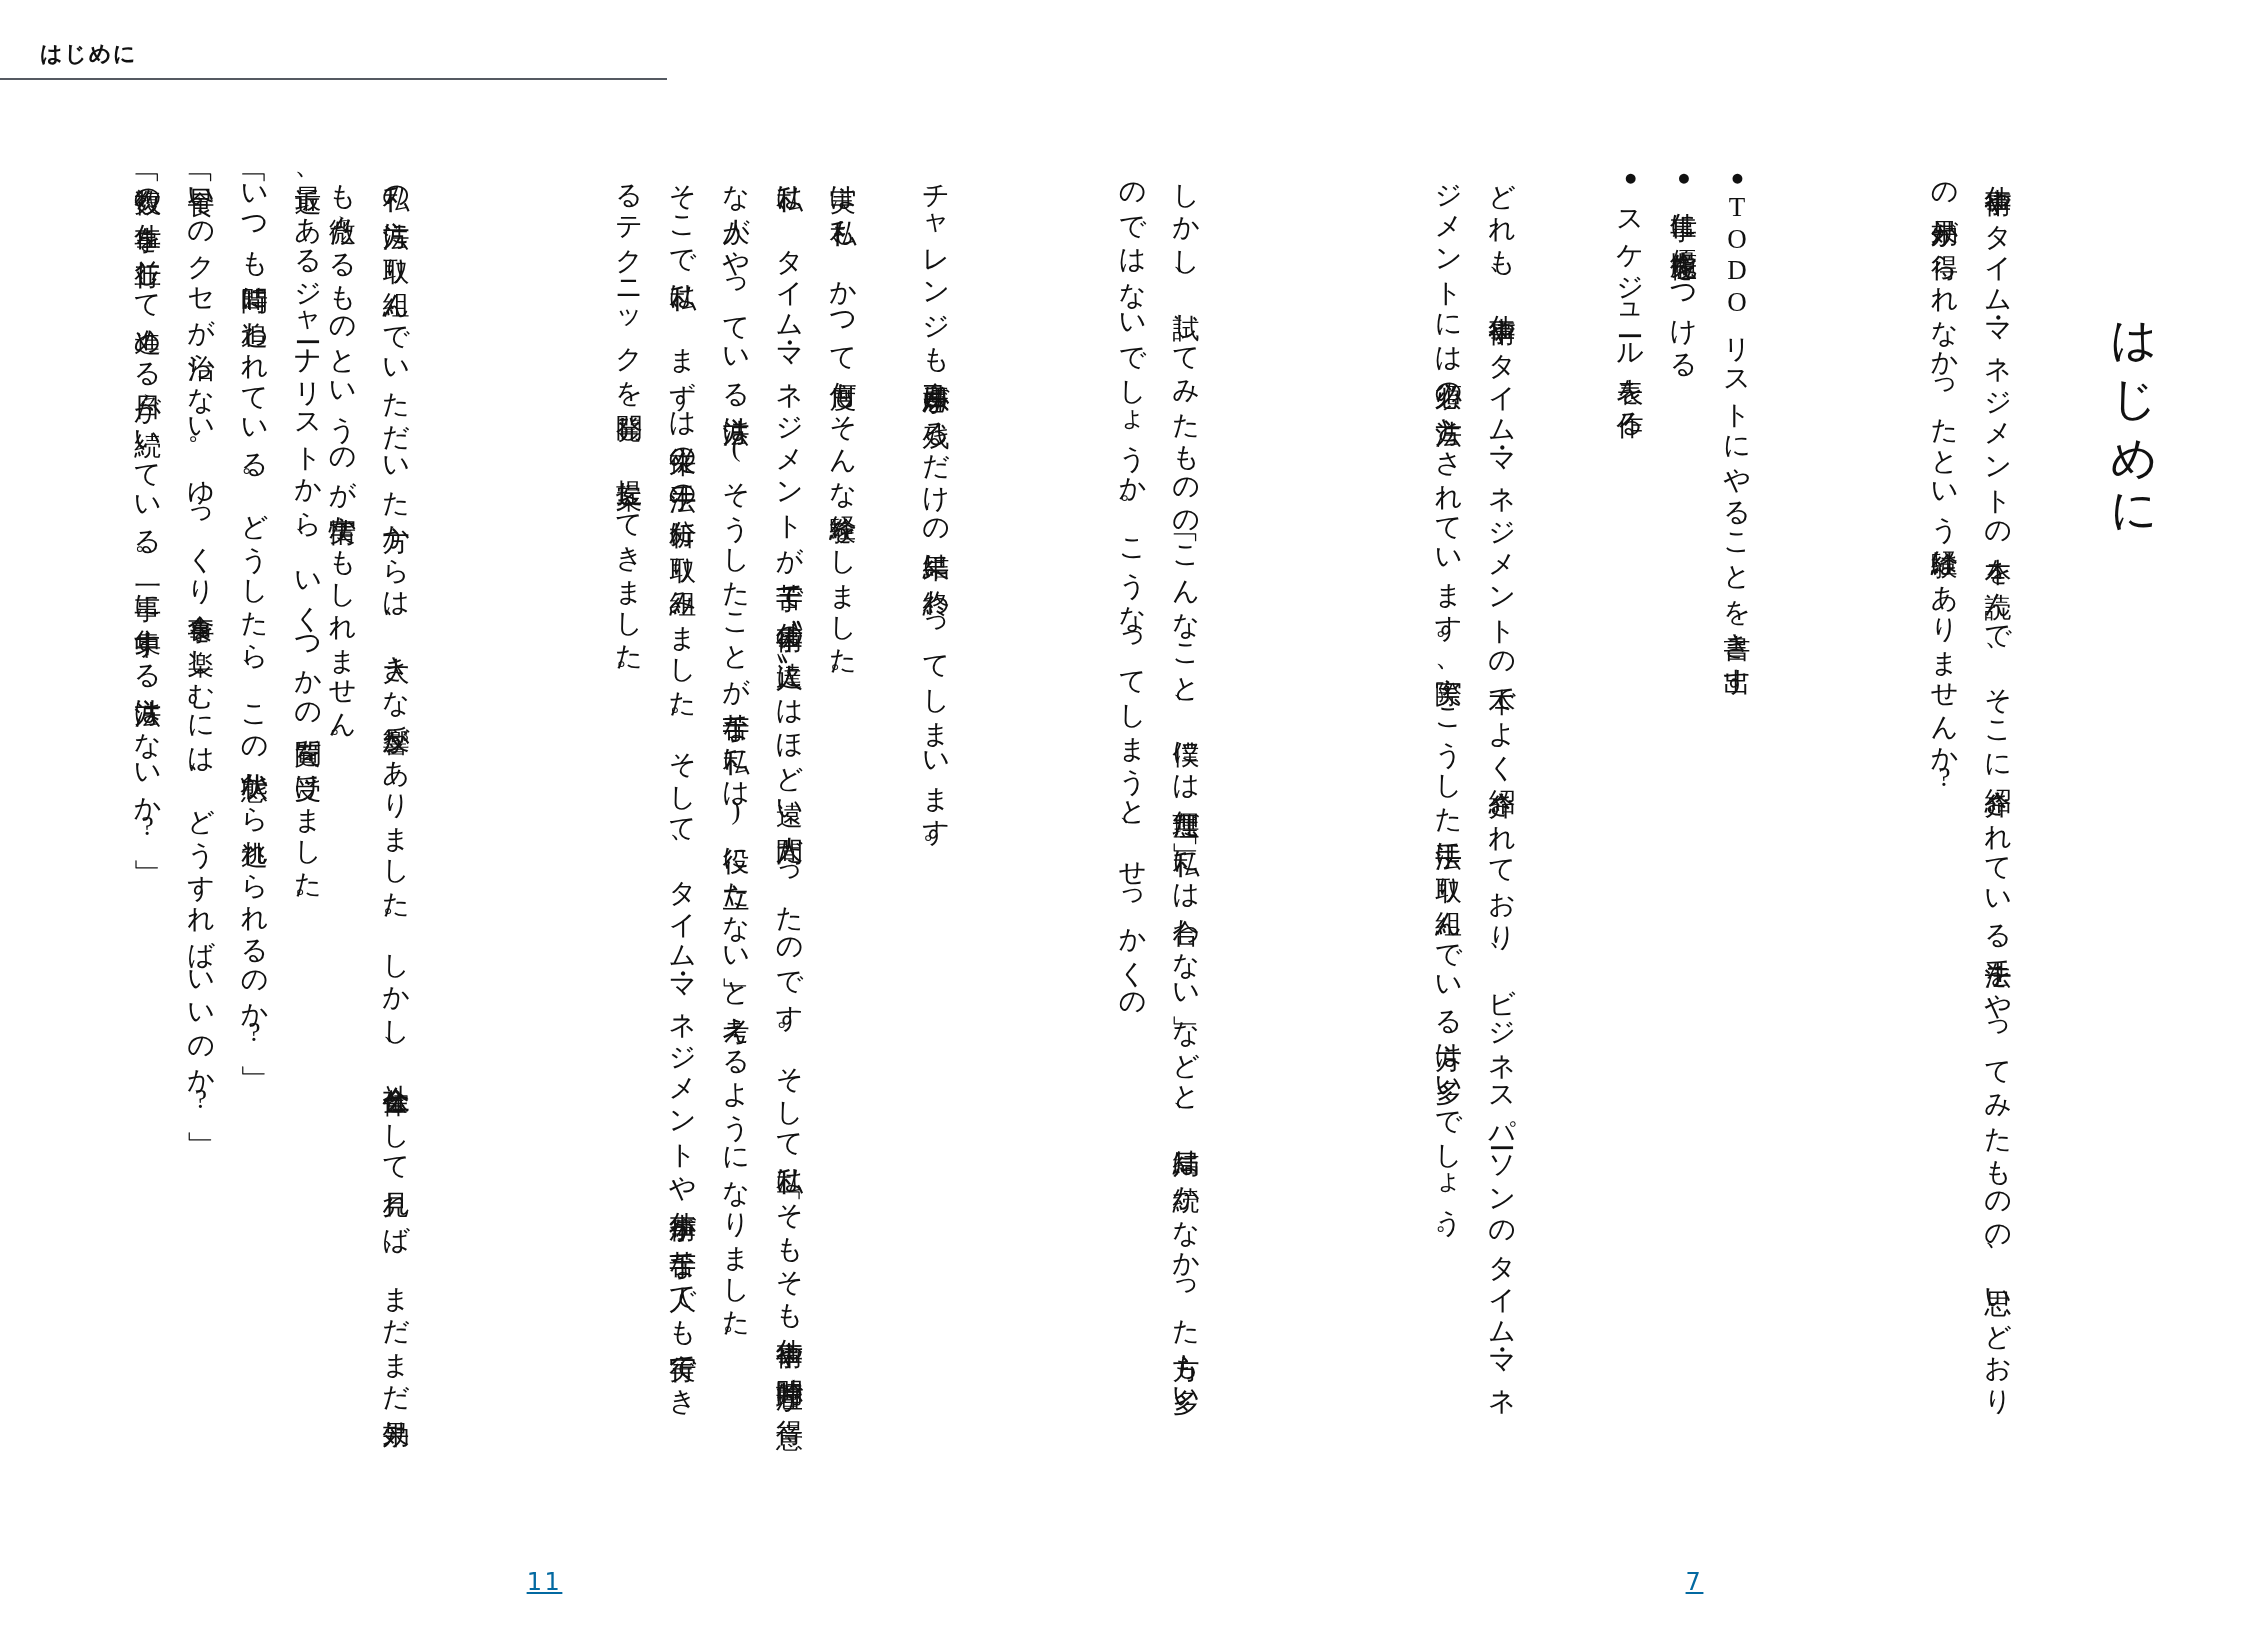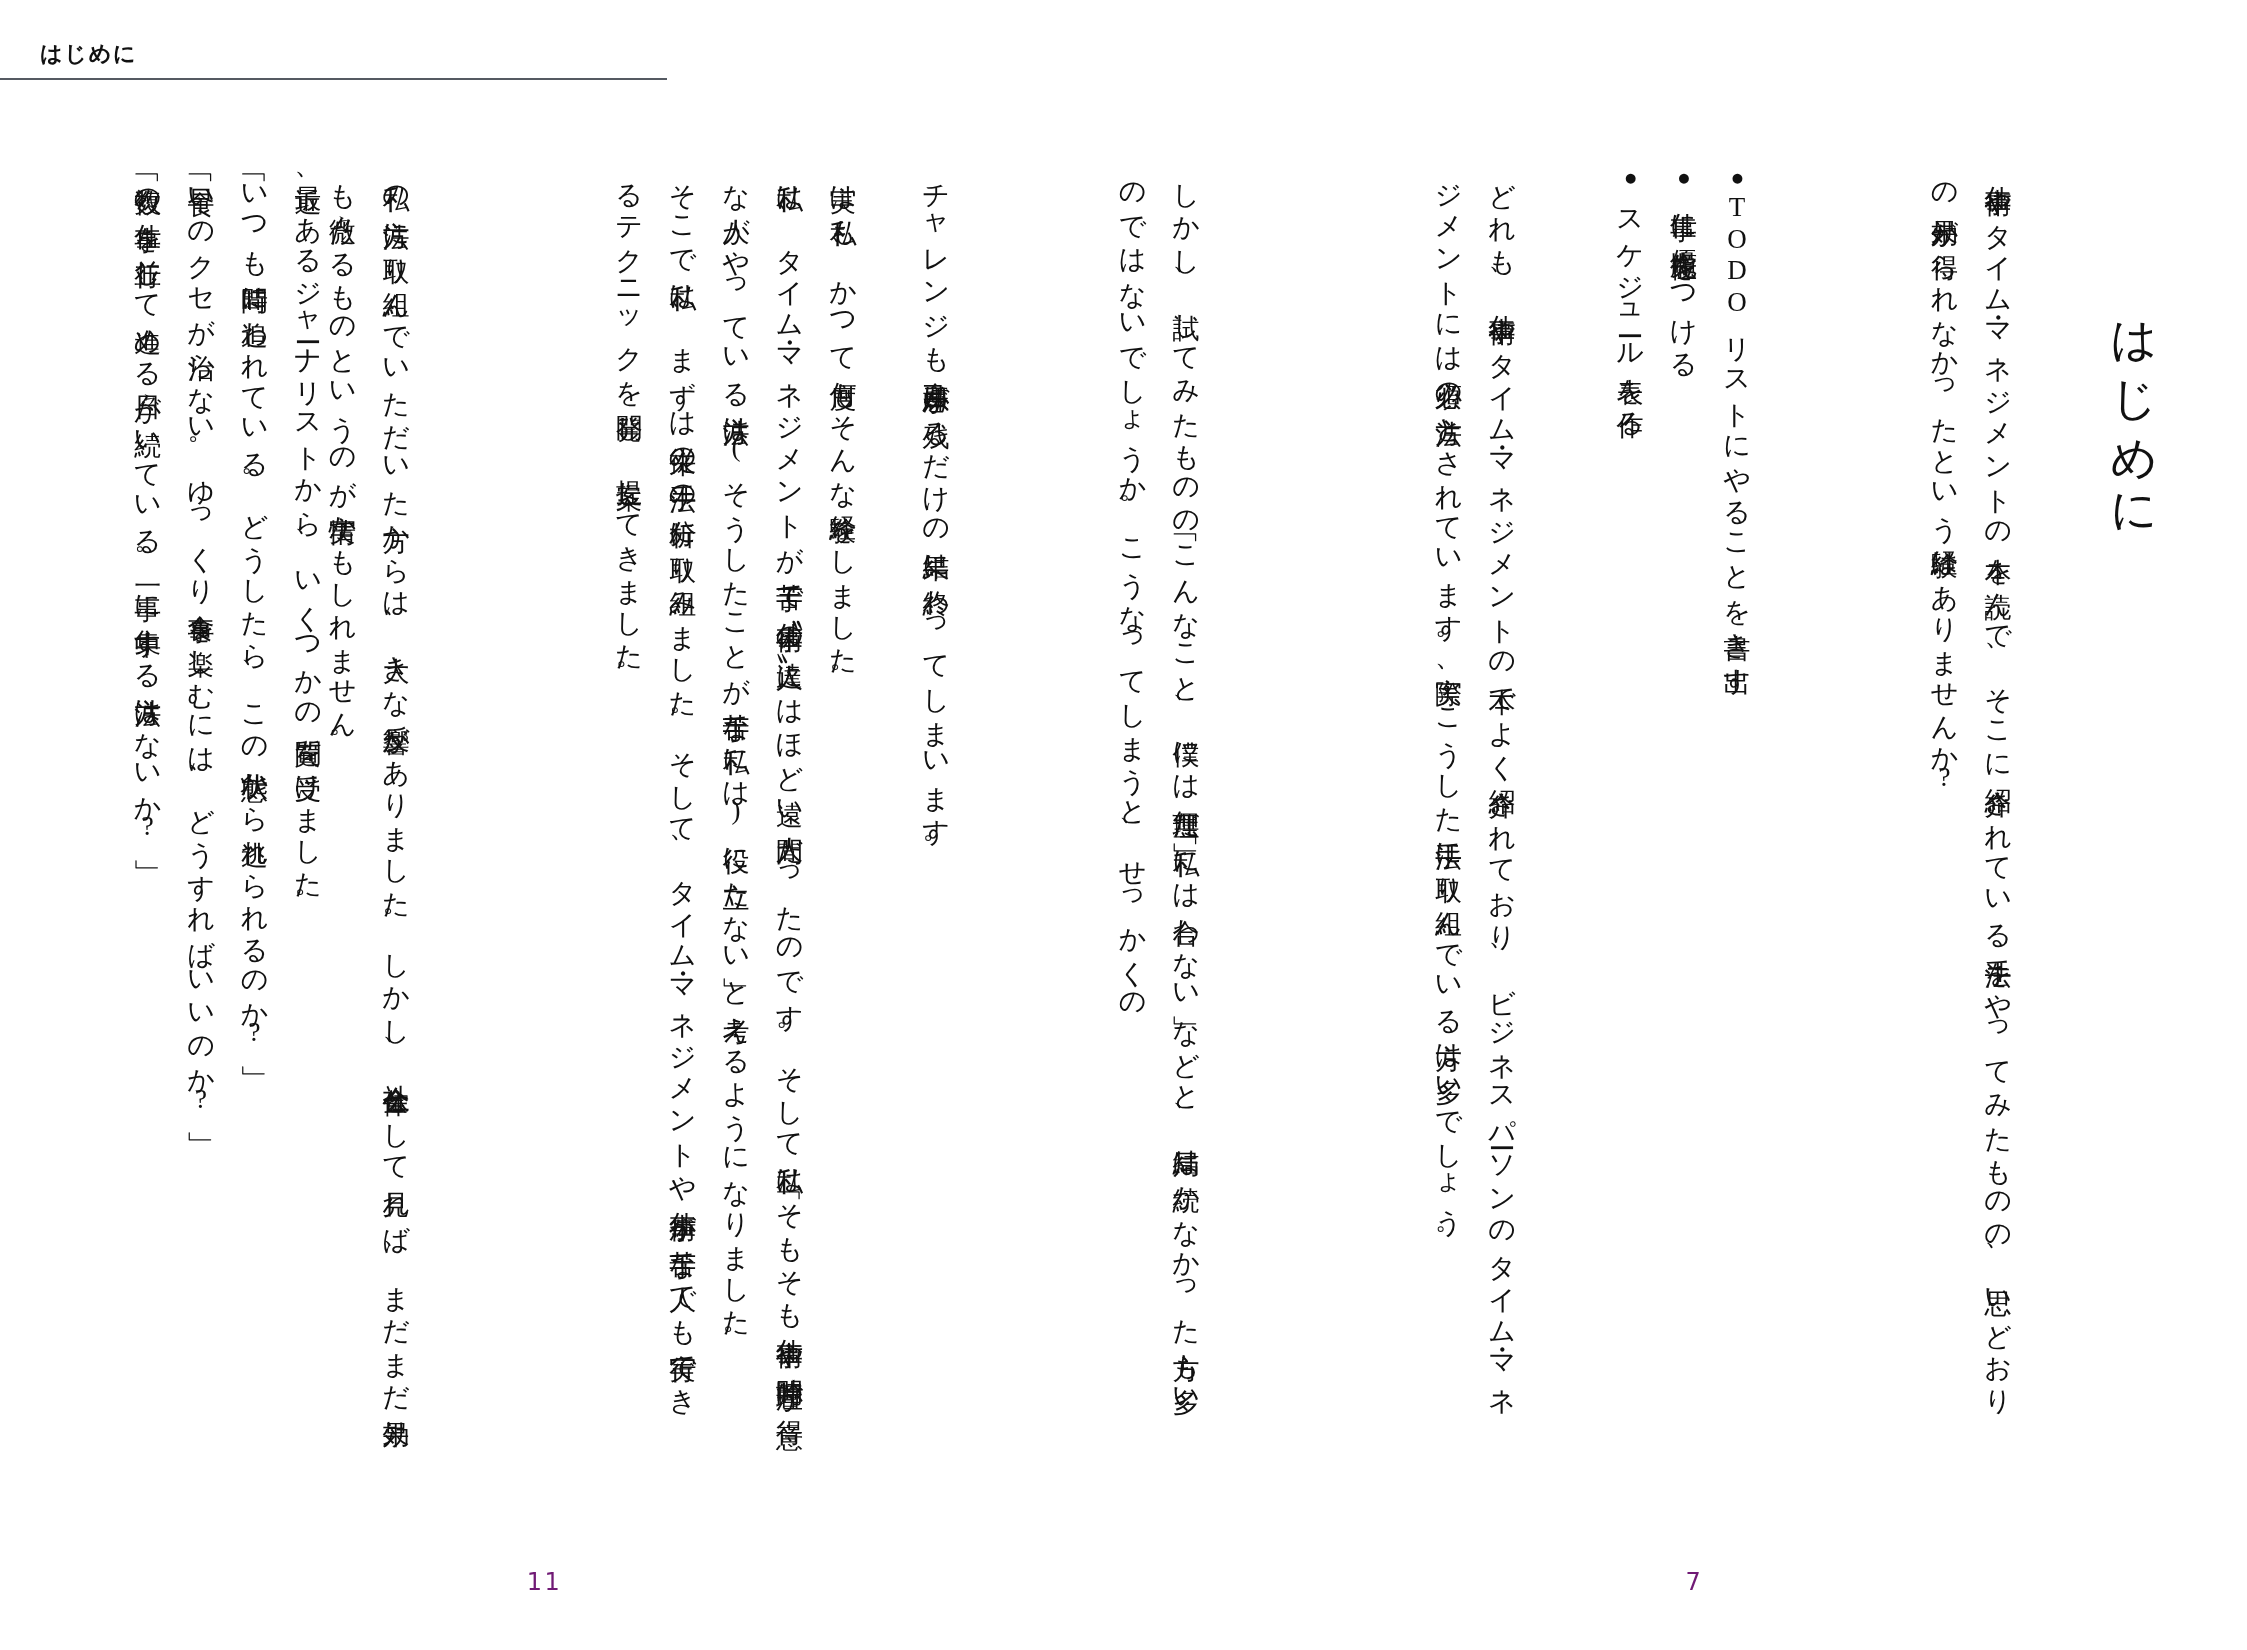--- a/index.html
+++ b/index.html
@@ -137,23 +137,24 @@
     height: 1238px;
     width: 255px;
   }
 
   .folio {
     position: absolute;
     bottom: 54px;
     font-family: "DejaVu Sans", "Liberation Sans", sans-serif;
     font-size: 24px;
     letter-spacing: 2.6px;
-    color: #701a75;
+    color: #0369a1;
     width: 105px;
     text-align: center;
+    text-decoration: underline;
   }
   .folio-right { left: 518px; }
   .folio-left  { left: 492px; }
 </style>
 </head>
 <body>
 
 <div class="spread">
 
   <div class="running-header">

